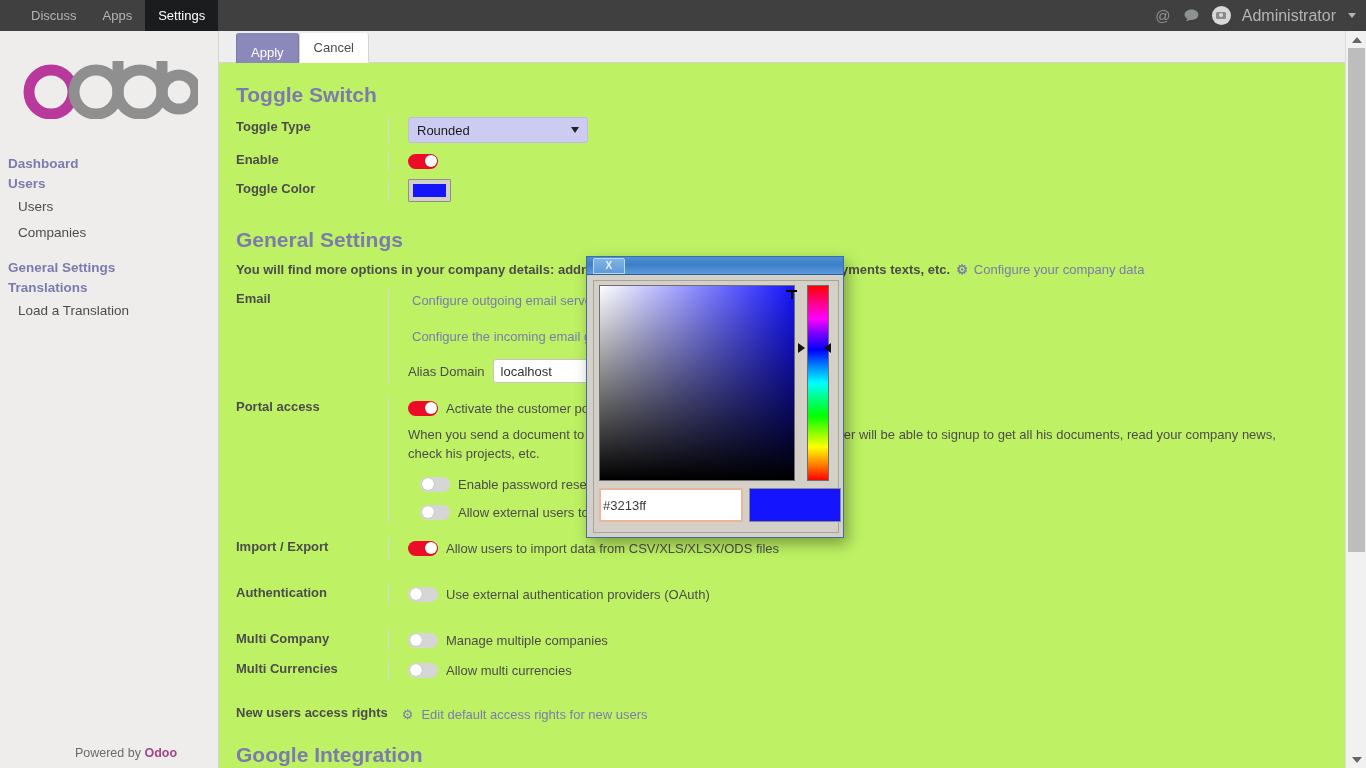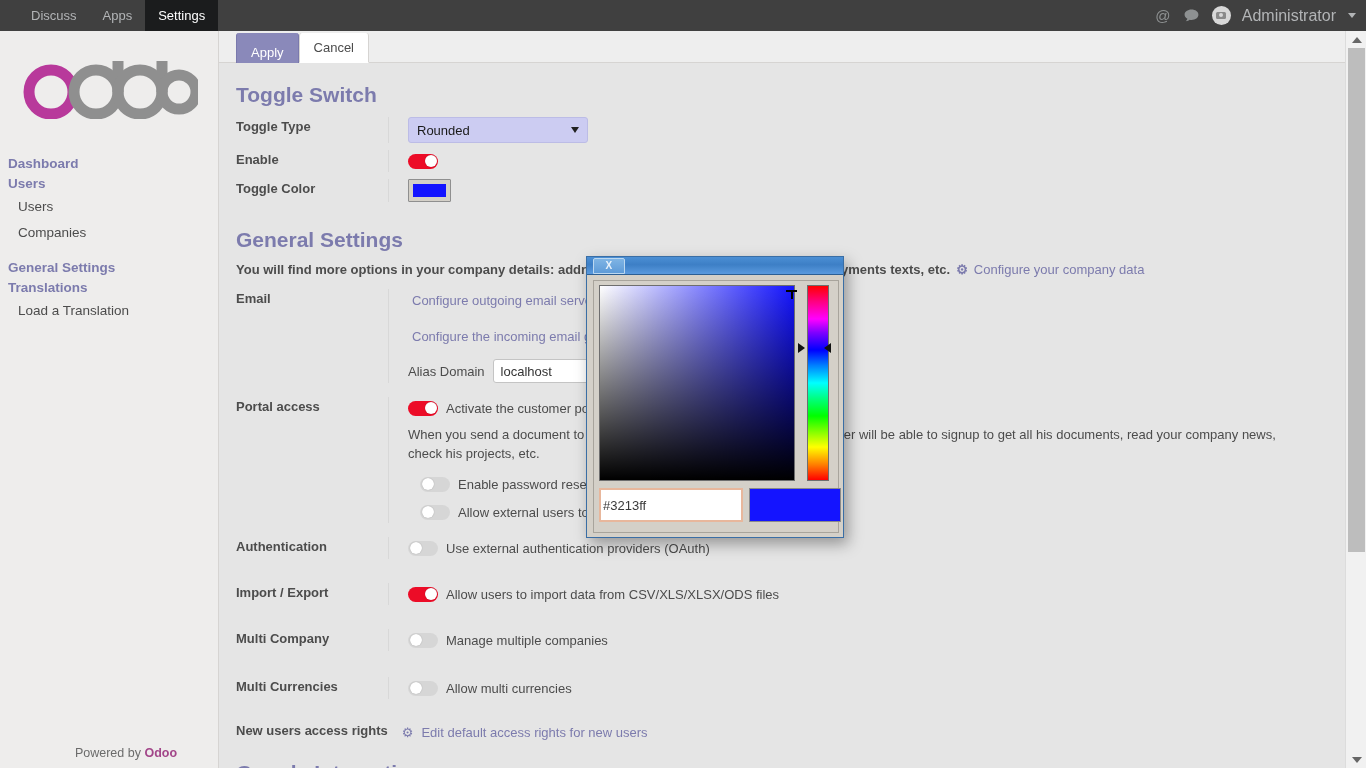--- a/index.html
+++ b/index.html
@@ -100,21 +100,21 @@
   #cancel-button {
     background: #ffffff; color: #4c4c4c;
     border-radius: 3px 3px 0 0; margin-top: 2px; height: 30px;
     border-bottom: 1px solid #ffffff;
   }
 
   
   #content {
     position: absolute; left: 219px; top: 63px;
     width: 1126px; height: 705px;
-    background: #e5e5e5; overflow: hidden;
+    background: #bef264; overflow: hidden;
     padding: 0 0 0 0;
   }
   #sheet { padding: 20px 24px 0 17px; position: relative; }
   h2.section {
     font-size: 21px; font-weight: bold; color: #7c7bad;
     margin: 0 0 10px 0; padding: 0;
   }
   h2.section.second { margin-top: 26px; }
   .intro {
     font-size: 13px; font-weight: bold; color: #4c4c4c;
@@ -437,44 +437,44 @@
         <div class="field-line" style="padding-left:12px;">
           <div class="toggle">
             <div class="knob"></div>
           </div>
           <span class="field-text">Allow external users to sign up</span>
         </div>
       </div>
     </div>
 
     <div class="row" style="margin-bottom:24px;">
+      <div class="row-label">Import / Export</div>
+      <div class="row-fields">
+        <div class="field-line">
+          <div class="toggle on">
+            <div class="knob"></div>
+          </div>
+          <span class="field-text">Allow users to import data from CSV/XLS/XLSX/ODS files</span>
+        </div>
+      </div>
+    </div>
+
+    <div class="row" style="margin-bottom:24px;">
       <div class="row-label">Authentication</div>
       <div class="row-fields">
         <div class="field-line">
           <div class="toggle">
             <div class="knob"></div>
           </div>
           <span class="field-text">Use external authentication providers (OAuth)</span>
         </div>
       </div>
     </div>
 
-    <div class="row" style="margin-bottom:24px;">
-      <div class="row-label">Import / Export</div>
-      <div class="row-fields">
-        <div class="field-line">
-          <div class="toggle on">
-            <div class="knob"></div>
-          </div>
-          <span class="field-text">Allow users to import data from CSV/XLS/XLSX/ODS files</span>
-        </div>
-      </div>
-    </div>
-
-    <div class="row" style="margin-bottom:26px;">
+    <div class="row" style="margin-bottom:8px;">
       <div class="row-label">Multi Company</div>
       <div class="row-fields">
         <div class="field-line">
           <div class="toggle">
             <div class="knob"></div>
           </div>
           <span class="field-text">Manage multiple companies</span>
         </div>
       </div>
     </div>

